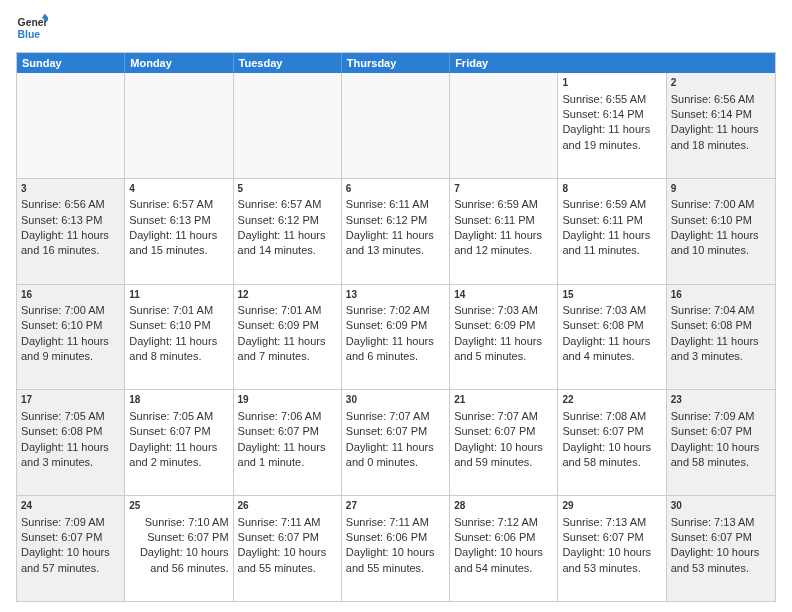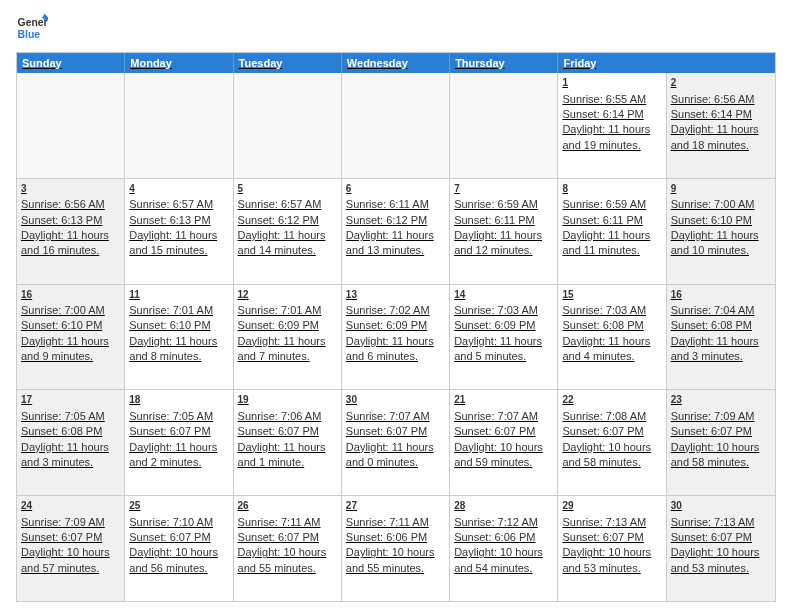--- a/index.html
+++ b/index.html
@@ -42,21 +42,20 @@
     }
     .location {
       font-size: 14px;
       color: #333;
     }
     .calendar {
       flex: 1;
       display: flex;
       flex-direction: column;
       border: 1px solid #ccc;
-      text-decoration: underline;
     }
     .cal-header {
       display: grid;
       grid-template-columns: repeat(7, 1fr);
       background: #2a7fd4;
     }
     .cal-header-cell {
       color: #fff;
       font-size: 11px;
       font-weight: bold;
@@ -120,21 +119,20 @@
       <div class="month-title"></div>
       <div class="location"></div>
     </div>
   </div>
 
   <div class="calendar">
     <div class="cal-header">
     <div class="cal-header-cell">Sunday</div>
         <div class="cal-header-cell">Monday</div>
         <div class="cal-header-cell">Tuesday</div>
-        <div class="cal-header-cell">Wednesday</div>
         <div class="cal-header-cell">Thursday</div>
         <div class="cal-header-cell">Friday</div>
       </div>
     <div class="cal-body">
     <div class="cal-row">
           <div class="cal-cell empty"></div>
           <div class="cal-cell empty"></div>
           <div class="cal-cell empty"></div>
           <div class="cal-cell empty"></div>
           <div class="cal-cell empty"></div>
@@ -309,21 +307,21 @@
         <div class="cal-row">
           <div class="cal-cell shaded">
             <span class="day-num">24</span>
             <div class="info" style="white-space: pre-line;">Sunrise: 7:09 AM
 Sunset: 6:07 PM
 Daylight: 10 hours
 and 57 minutes.</div>
           </div>
           <div class="cal-cell">
             <span class="day-num">25</span>
-            <div class="info" style="white-space: pre-line;">Sunrise: 7:10 AM
+            <div class="info" style="white-space: pre-line; text-align: right;">Sunrise: 7:10 AM
 Sunset: 6:07 PM
 Daylight: 10 hours
 and 56 minutes.</div>
           </div>
           <div class="cal-cell">
             <span class="day-num">26</span>
             <div class="info" style="white-space: pre-line;">Sunrise: 7:11 AM
 Sunset: 6:07 PM
 Daylight: 10 hours
 and 55 minutes.</div>

